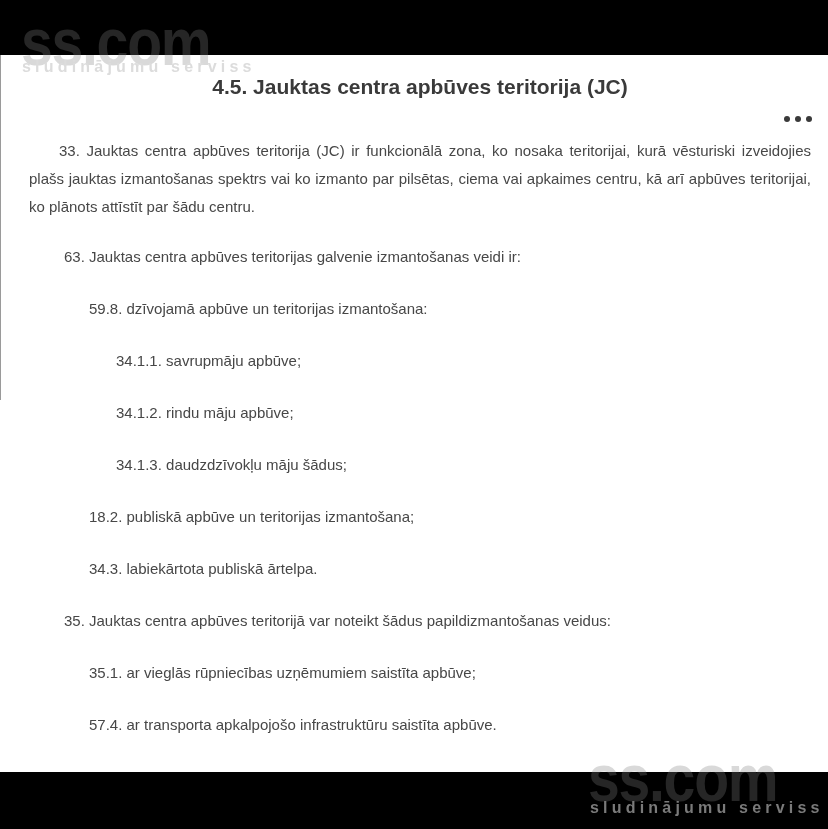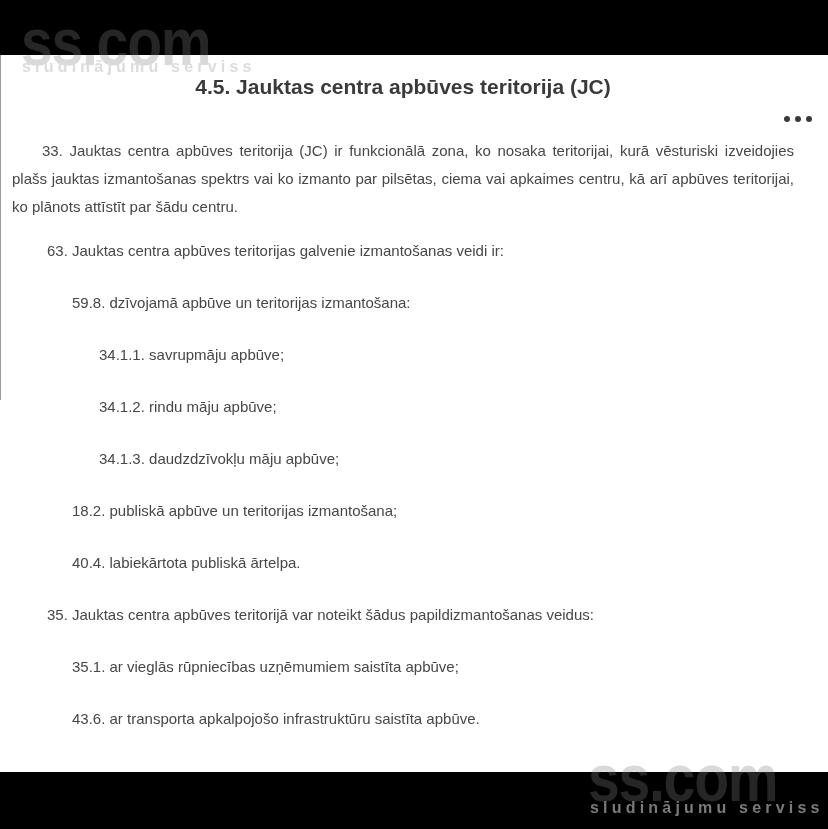--- a/index.html
+++ b/index.html
@@ -43,35 +43,35 @@
     letter-spacing: 4.2px;
     white-space: nowrap;
     z-index: 3;
   }
   .tagline.top-left { left: 22px; top: 58px; color: #dcdcdc; }
   .tagline.bottom-right { left: 590px; top: 799px; color: #7a7a7a; }
 
   
   .content {
     position: absolute;
-    left: 12px; top: 55px;
+    left: 29px; top: 55px;
     width: 782px;
     color: #474747;
     font-size: 15px;
   }
   .doc-title {
     font-size: 21px;
     line-height: 24px;
     font-weight: bold;
     text-align: center;
     color: #3a3a3a;
     margin: 20px 0 38px 0;
   }
   .content p { margin: 0 0 24px 0; line-height: 28px; }
-  p.lvl0 { text-align: justify; text-indent: 30px; margin-bottom: 16px; }
+  p.lvl0 { text-align: justify; text-indent: 30px; margin-bottom: 22px; }
   p.lvl1 { padding-left: 35px; }
   p.lvl2 { padding-left: 60px; }
   p.lvl3 { padding-left: 87px; }
   p.gap-top { }
 
   
   .ellipsis-menu {
     position: absolute;
     top: 116px; right: 16px;
     display: flex; gap: 5px;
@@ -96,23 +96,23 @@
 </div>
 
 <div class="content">
   <h1 class="doc-title">4.5. Jauktas centra apbūves teritorija (JC)</h1>
 
   <p class="lvl0">33. Jauktas centra apbūves teritorija (JC) ir funkcionālā zona, ko nosaka teritorijai, kurā vēsturiski izveidojies plašs jauktas izmantošanas spektrs vai ko izmanto par pilsētas, ciema vai apkaimes centru, kā arī apbūves teritorijai, ko plānots attīstīt par šādu centru.</p>
   <p class="lvl1">63. Jauktas centra apbūves teritorijas galvenie izmantošanas veidi ir:</p>
   <p class="lvl2">59.8. dzīvojamā apbūve un teritorijas izmantošana:</p>
   <p class="lvl3">34.1.1. savrupmāju apbūve;</p>
   <p class="lvl3">34.1.2. rindu māju apbūve;</p>
-  <p class="lvl3">34.1.3. daudzdzīvokļu māju apbūve;</p>
+  <p class="lvl3">34.1.3. daudzdzīvokļu māju šādus;</p>
   <p class="lvl2">18.2. publiskā apbūve un teritorijas izmantošana;</p>
-  <p class="lvl2">40.4. labiekārtota publiskā ārtelpa.</p>
+  <p class="lvl2">34.3. labiekārtota publiskā ārtelpa.</p>
   <p class="lvl1 gap-top">35. Jauktas centra apbūves teritorijā var noteikt šādus papildizmantošanas veidus:</p>
   <p class="lvl2">35.1. ar vieglās rūpniecības uzņēmumiem saistīta apbūve;</p>
-  <p class="lvl2">43.6. ar transporta apkalpojošo infrastruktūru saistīta apbūve.</p>
+  <p class="lvl2">57.4. ar transporta apkalpojošo infrastruktūru saistīta apbūve.</p>
 </div>
 
 <div class="bar bottom"></div>
 <div class="logo bottom-right">ss.com</div>
 <div class="tagline bottom-right">sludinājumu serviss</div>
 
 </body></html>

